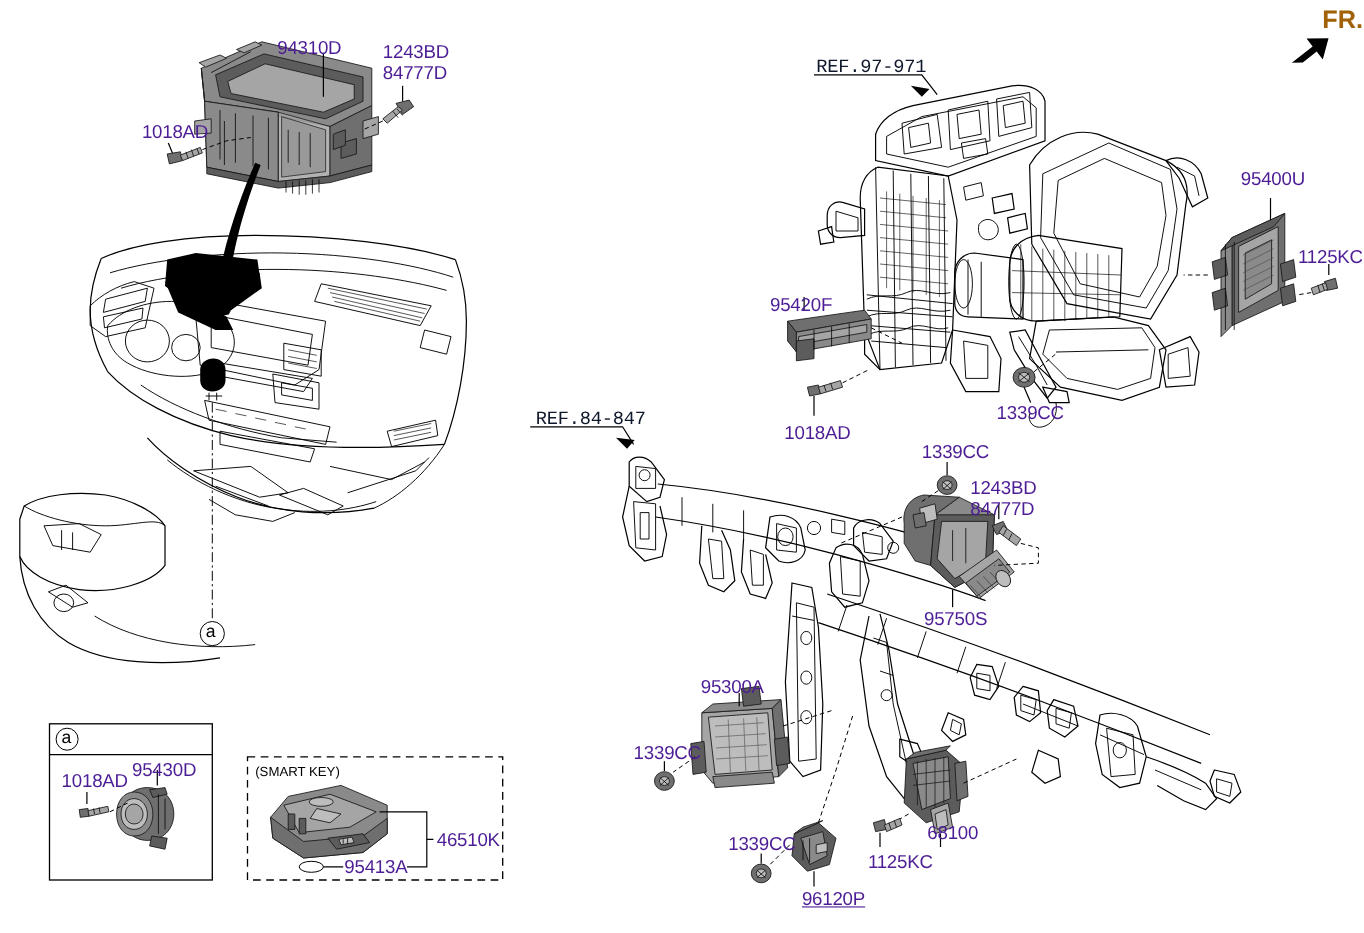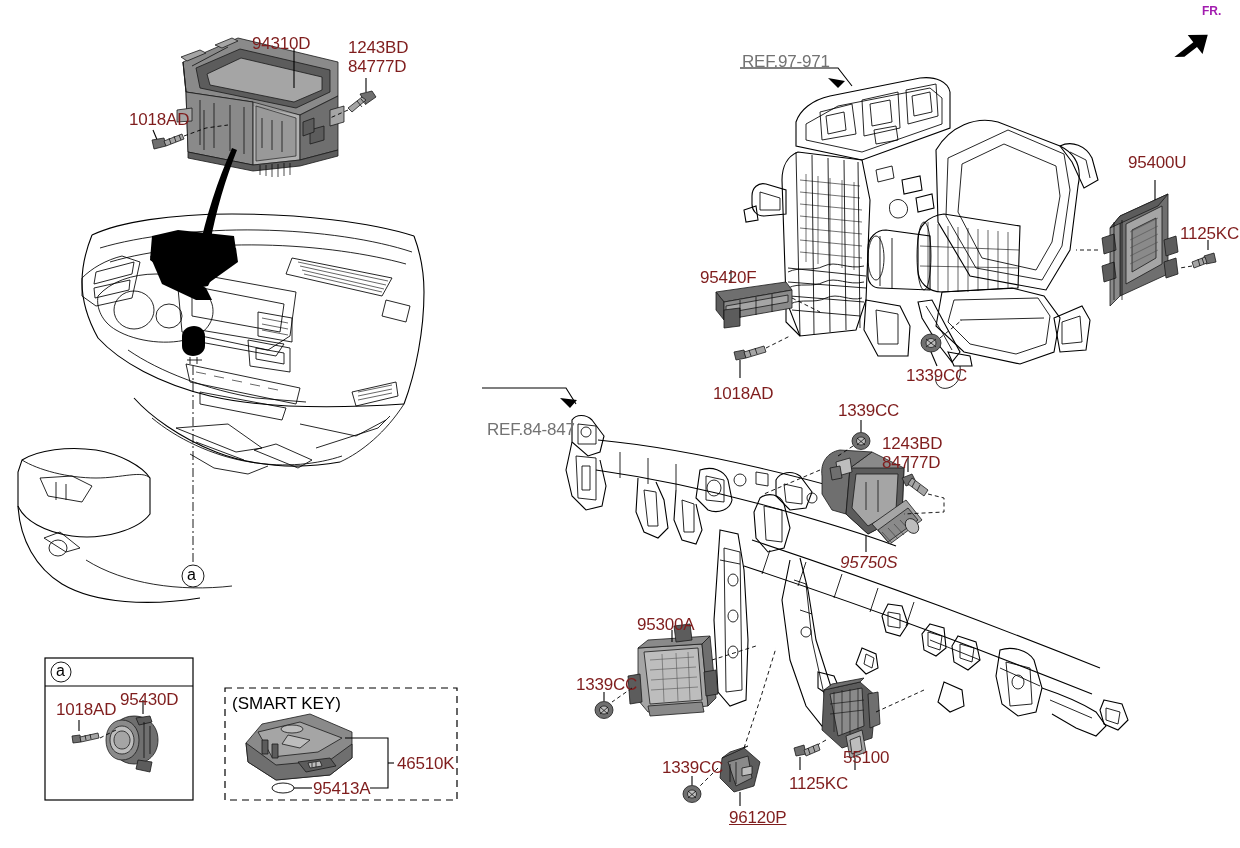--- a/index.html
+++ b/index.html
@@ -14,43 +14,43 @@
     height: 848px;
     background: #ffffff;
     font-family: "Liberation Sans", sans-serif;
     overflow: hidden;
   }
   .lbl {
     position: absolute;
     font-family: "Liberation Sans", sans-serif;
     font-size: 17px;
     line-height: 19px;
-    color: #7f1d1d;
+    color: #4c1d95;
     white-space: pre;
     letter-spacing: -0.2px;
   }
   .ref {
     position: absolute;
-    font-family: Liberation Sans, sans-serif;
+    font-family: Liberation Mono, monospace;
     font-size: 17px;
-    color: #737373;
+    color: #0f172a;
     white-space: pre;
     letter-spacing: -0.2px;
   }
   .fr {
     position: absolute;
     font-family: "Liberation Sans", sans-serif;
-    font-size: 12px;
+    font-size: 23px;
     font-weight: bold;
-    color: #a21caf;
+    color: #a16207;
   }
   .boxlbl {
     position: absolute;
     font-family: "Liberation Sans", sans-serif;
-    font-size: 17px;
+    font-size: 12px;
     color: #000000;
     white-space: pre;
   }
   svg.layer {
     position: absolute;
     left: 0;
     top: 0;
     width: 1240px;
     height: 848px;
     overflow: visible;
@@ -586,32 +586,32 @@
   <div class="lbl" style="left:348px; top:57px;">84777D</div>
   <div class="lbl" style="left:129px; top:110px;">1018AD</div>
 
   <div class="ref" style="left:742px; top:52px;">REF.97-971</div>
   <div class="lbl" style="left:1128px; top:153px;">95400U</div>
   <div class="lbl" style="left:1180px; top:224px;">1125KC</div>
   <div class="lbl" style="left:700px; top:268px;">95420F</div>
   <div class="lbl" style="left:713px; top:384px;">1018AD</div>
   <div class="lbl" style="left:906px; top:366px;">1339CC</div>
 
-  <div class="ref" style="left:487px; top:372px;margin-top:48px;">REF.84-847</div>
+  <div class="ref" style="left:487px; top:372px;">REF.84-847</div>
   <div class="lbl" style="left:838px; top:401px;">1339CC</div>
   <div class="lbl" style="left:882px; top:434px;">1243BD</div>
   <div class="lbl" style="left:882px; top:453px;">84777D</div>
-  <div class="lbl" style="left:840px; top:553px;font-style:italic;">95750S</div>
+  <div class="lbl" style="left:840px; top:553px;">95750S</div>
 
   <div class="lbl" style="left:637px; top:615px;text-align:center;">95300A</div>
   <div class="lbl" style="left:576px; top:675px;">1339CC</div>
   <div class="lbl" style="left:662px; top:758px;">1339CC</div>
   <div class="lbl" style="left:729px; top:808px;text-decoration:underline;">96120P</div>
   <div class="lbl" style="left:789px; top:774px;">1125KC</div>
-  <div class="lbl" style="left:843px; top:748px;">55100</div>
+  <div class="lbl" style="left:843px; top:748px;">68100</div>
 
   <div class="boxlbl" style="left:187px; top:566px; font-size:16px;">a</div>
 
   <div class="boxlbl" style="left:56px; top:662px; font-size:16px;">a</div>
   <div class="lbl" style="left:56px; top:700px;">1018AD</div>
   <div class="lbl" style="left:120px; top:690px;">95430D</div>
 
   <div class="boxlbl" style="left:232px; top:694px;">(SMART KEY)</div>
   <div class="lbl" style="left:397px; top:754px;">46510K</div>
   <div class="lbl" style="left:313px; top:779px;text-align:center;">95413A</div>

